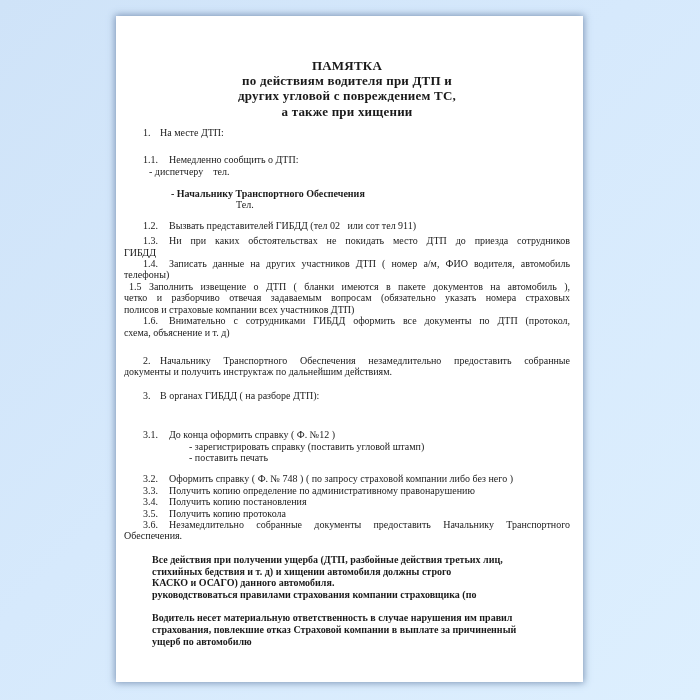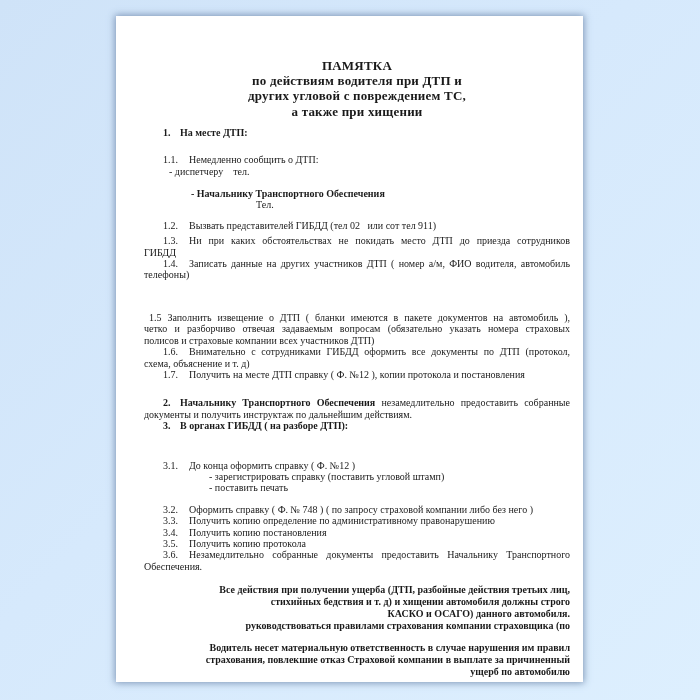--- a/index.html
+++ b/index.html
@@ -12,53 +12,53 @@
     background: linear-gradient(135deg, #cfe3f8 0%, #d6e9fc 45%, #ddeffe 100%);
     overflow: hidden;
   }
 
   .page {
     position: absolute;
     left: 116px; top: 16px;
     width: 467px; height: 666px;
     background: #ffffff;
     box-shadow: 0 0 7px 1px rgba(110, 135, 170, 0.85);
-    padding: 42px 13px 0 28px;
+    padding: 42px 13px 0 8px;
     color: #1a1a1a;
   }
 
   .title-block { text-align: center; font-weight: bold; font-size: 13px; line-height: 15.2px; letter-spacing: 0.2px; }
 
   .line { font-size: 10px; line-height: 11.4px; }
-  .b { font-weight: bold; }
+  .b { font-weight: normal; }
   .pre { white-space: pre-wrap; }
 
   
   .jl { text-align: justify; text-align-last: justify; }
 
   
   .fl  { padding-left: 19px; }   
-  .fl5 { padding-left: 5px; margin-top: 31px; }    
+  .fl5 { padding-left: 5px; }    
   .ind-disp  { padding-left: 25px; }
   .ind-chief { padding-left: 47px; font-weight: bold; }
   .ind-tel   { padding-left: 112px; }
   .ind-sub   { padding-left: 65px; }
-  .note { padding-left: 28px; font-weight: bold; line-height: 11.8px; text-align: right; }
+  .note { padding-left: 28px; font-weight: bold; line-height: 11.8px; }
 
   .num  { display: inline-block; width: 26px; }  
   .hnum { display: inline-block; width: 17px; }  
 
   
   .m-h1    { margin-top: 8px; }
   .m-i11   { margin-top: 16px; }
   .m-chief { margin-top: 11px; }
   .m-i12   { margin-top: 9px; }
   .m-i13   { margin-top: 4px; }
   .m-sec2  { margin-top: 17px; }
-  .m-sec3  { }
+  .m-sec3  { margin-top: 12px; }
   .m-i31   { margin-top: 28px; }
   .m-i32   { margin-top: 10px; }
   .m-note1 { margin-top: 12px; }
   .m-note2 { margin-top: 11px; }
 </style>
 </head>
 <body>
 
 <div class="scene">
   <div class="page">
@@ -85,21 +85,20 @@
     <div class="line fl jl"><span class="num">1.4.</span><span>Записать данные на других участников ДТП ( номер а/м, ФИО водителя, автомобиль</span></div>
     <div class="line">телефоны)</div>
 
     <div class="line fl5 jl"><span>1.5</span> <span>Заполнить извещение о ДТП ( бланки имеются в пакете документов на автомобиль ),</span></div>
     <div class="line jl">четко и разборчиво отвечая задаваемым вопросам (обязательно указать номера страховых</div>
     <div class="line">полисов и страховые компании всех участников ДТП)</div>
 
     <div class="line fl jl"><span class="num">1.6.</span><span>Внимательно с сотрудниками ГИБДД оформить все документы по ДТП (протокол,</span></div>
     <div class="line">схема, объяснение и т. д)</div>
 
-    <div class="line fl"><span class="num">1.7.</span><span>Получить на месте ДТП справку ( Ф. №12 ), копии протокола и постановления</span></div>
 
     <div class="line fl jl m-sec2"><span class="hnum b">2.</span><span class="b">Начальнику Транспортного Обеспечения</span> <span>незамедлительно предоставить собранные</span></div>
     <div class="line">документы и получить инструктаж по дальнейшим действиям.</div>
 
     <div class="line b fl m-sec3"><span class="hnum">3.</span><span>В органах ГИБДД ( на разборе ДТП):</span></div>
 
     <div class="line fl m-i31"><span class="num">3.1.</span><span>До конца оформить справку ( Ф. №12 )</span></div>
     <div class="line ind-sub">- зарегистрировать справку (поставить угловой штамп)</div>
     <div class="line ind-sub">- поставить печать</div>
 

